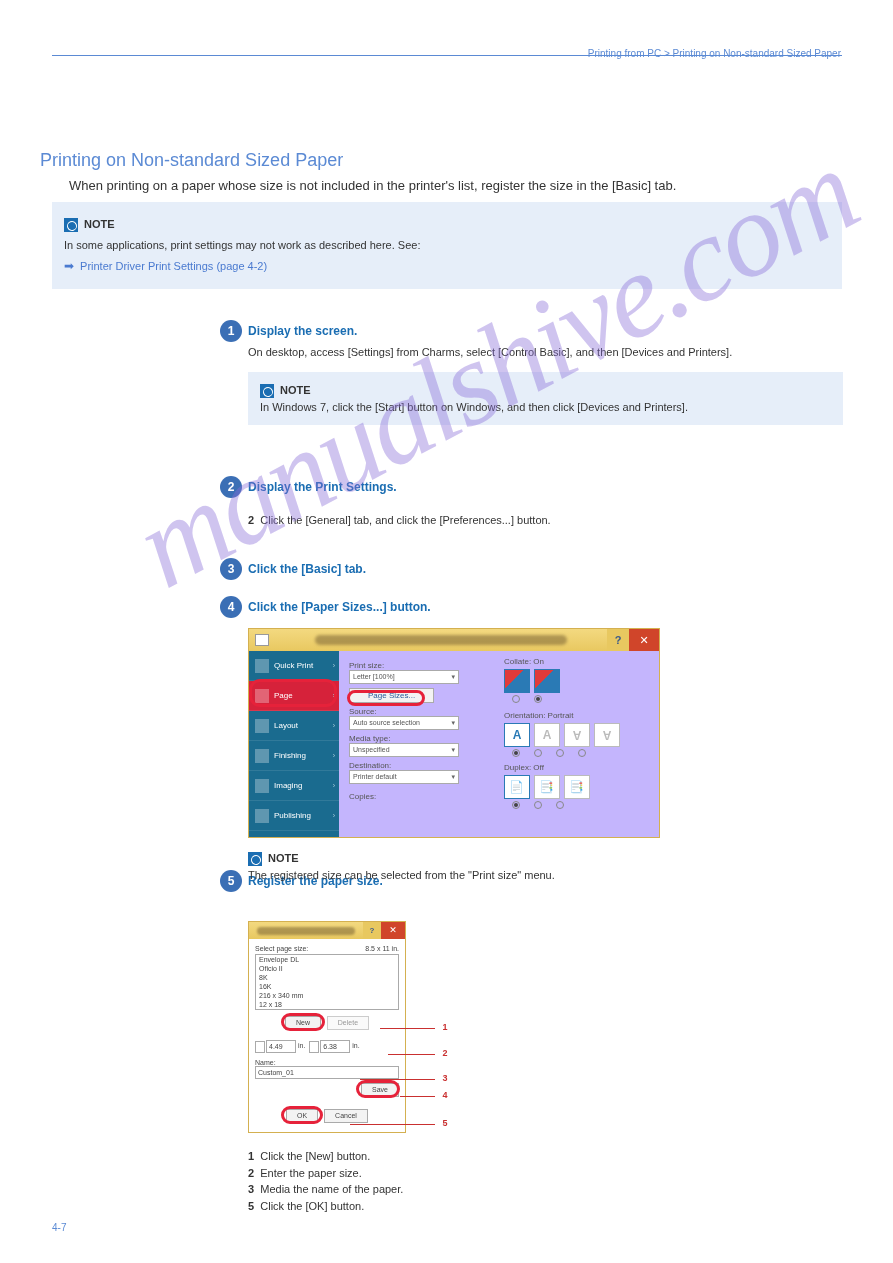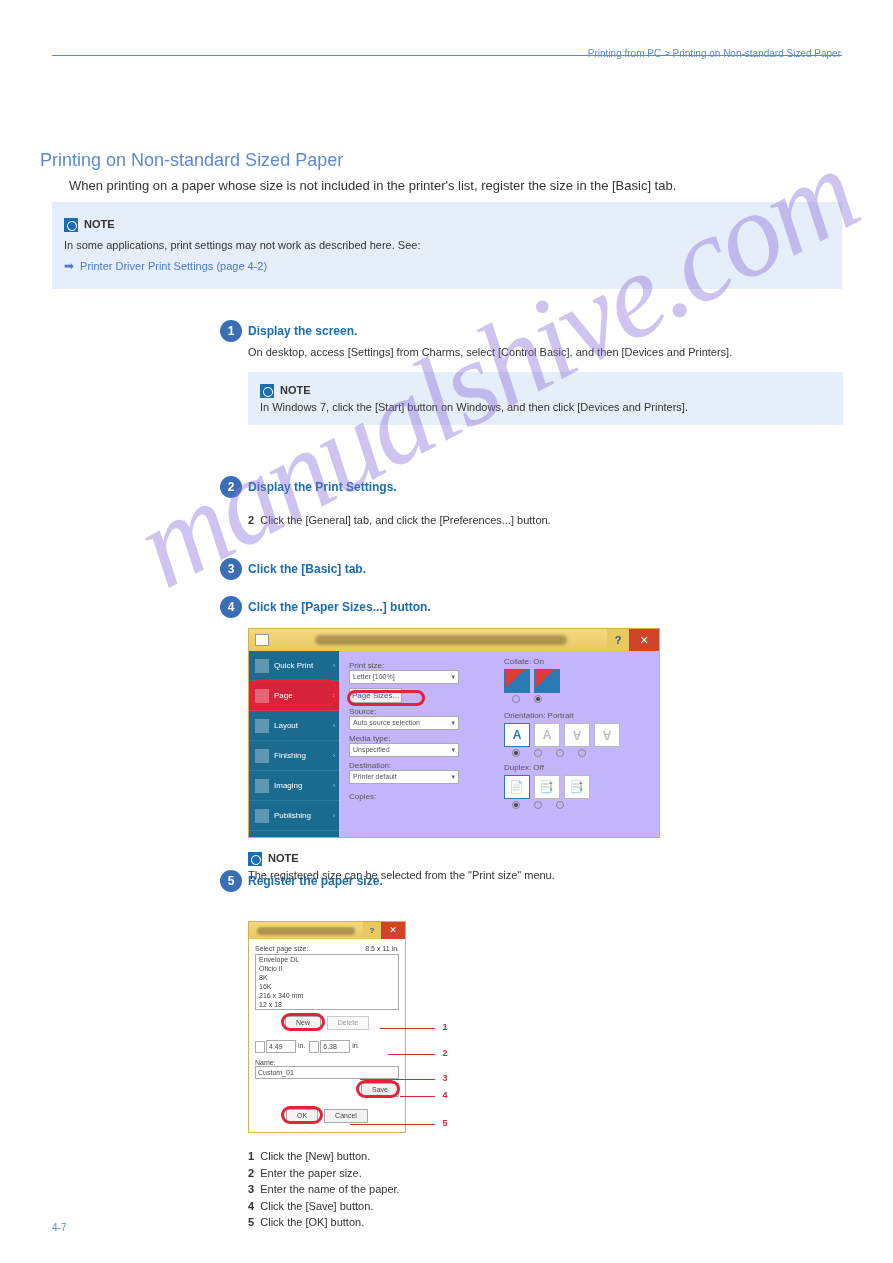--- a/index.html
+++ b/index.html
@@ -31,21 +31,21 @@
 .sidebar{width:90px;background:#1a6b8f}
 .sidebar-item{height:30px;display:flex;align-items:center;padding-left:6px;color:#fff;font-size:8px;border-bottom:1px solid rgba(255,255,255,0.1)}
 .sidebar-item .si-icon{width:14px;height:14px;background:rgba(255,255,255,0.3);margin-right:5px}
 .sidebar-item.active{background:#d6223a}
 .sidebar-item .chev{color:#aaccdd;margin-left:auto;margin-right:4px;font-size:7px}
 .hl-red{position:absolute;border:3px solid #e6223a;border-radius:11px;pointer-events:none}
 .dlg1-main{flex:1;background:#c4b5fd;padding:6px 10px;font-size:8px;color:#555;position:relative}
 .fld-label{font-size:8px;margin-top:4px}
 .fld-select{width:110px;height:14px;border:1px solid #aaa;background:#fff;font-size:7px;padding:0 3px;line-height:12px;position:relative}
 .fld-select::after{content:"▾";position:absolute;right:3px;top:0;font-size:7px;color:#666}
-.fld-btn{display:inline-block;height:15px;border:1px solid #aaa;background:#f3f3f3;font-size:8px;padding:0 2px;line-height:13px;color:#2a5a9a}
+.fld-btn{display:inline-block;height:15px;border:1px solid #aaa;background:#f3f3f3;font-size:8px;padding:0 18px;line-height:13px;color:#2a5a9a}
 .right-col{position:absolute;left:165px;top:6px;font-size:8px}
 .opt-row{display:flex;gap:4px;margin-top:3px}
 .opt-thumb{width:26px;height:24px;border:1px solid #2a7ab5;background:#fff;display:flex;align-items:center;justify-content:center;color:#2a7ab5;font-size:12px;font-weight:bold}
 .opt-thumb.dim{border-color:#bbb;color:#bbb}
 .radio-row{display:flex;gap:14px;margin-top:2px;margin-left:8px}
 .radio{width:8px;height:8px;border:1px solid #888;border-radius:50%}
 .radio.on::after{content:"";display:block;width:4px;height:4px;background:#444;border-radius:50%;margin:1px}
 
 
 .dlg2{position:absolute;top:921px;left:248px;width:158px;height:212px;border:1px solid #d4b050;background:#fff}
@@ -243,22 +243,21 @@
 <div class="call-line" style="top:1079px;left:360px;width:75px"></div>
 <div class="call-num" style="top:1071px;left:438px">3</div>
 <div class="call-line" style="top:1096px;left:400px;width:35px"></div>
 <div class="call-num" style="top:1088px;left:438px">4</div>
 <div class="call-line" style="top:1124px;left:350px;width:85px"></div>
 <div class="call-num" style="top:1116px;left:438px">5</div>
 
 <div class="step-body" style="top:1148px">
   <p><b>1</b>&nbsp;&nbsp;<span>Click the [New] button.</span></p>
   <p><b>2</b>&nbsp;&nbsp;<span>Enter the paper size.</span></p>
-  <p><b>3</b>&nbsp;&nbsp;<span>Enter the name of the paper.</span></p>
-  <p><b>4</b>&nbsp;&nbsp;<span>Click the [Save] button.</span></p>
+  <p><b>3</b>&nbsp;&nbsp;<span>Media the name of the paper.</span></p>
   <p><b>5</b>&nbsp;&nbsp;<span>Click the [OK] button.</span></p>
 </div>
 
 <div class="watermark">manualshive.com</div>
 
 <div class="footer-num">4-7</div>
 
 <div class="notebox-sm" style="top:850px;width:595px;background:none;padding:0">
   <p><span class="note-icon"></span><b>NOTE</b></p>
   <p>The registered size can be selected from the "Print size" menu.</p>

